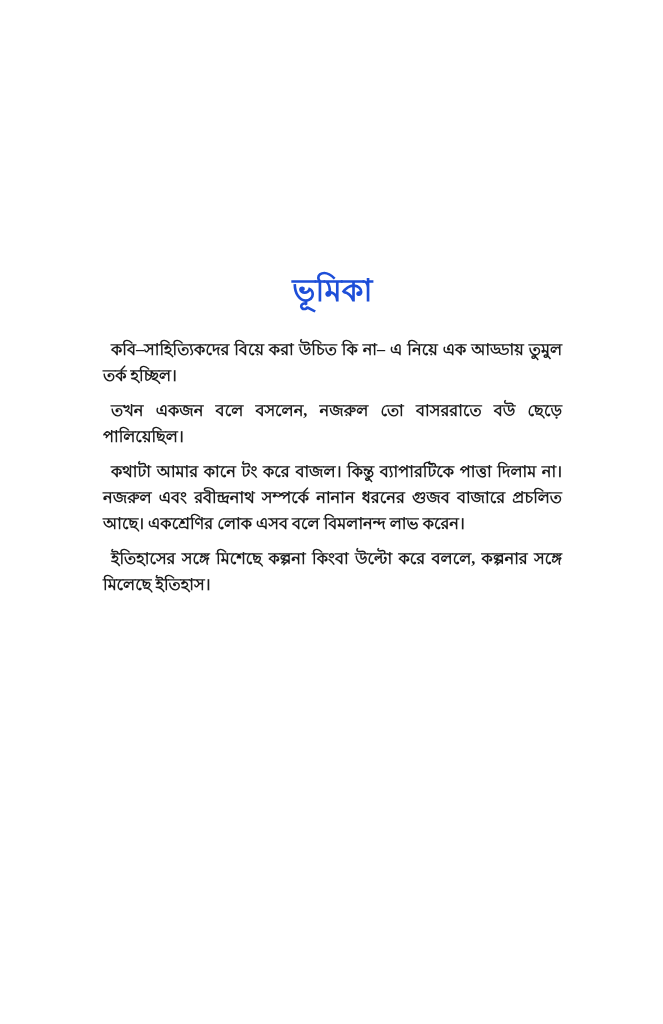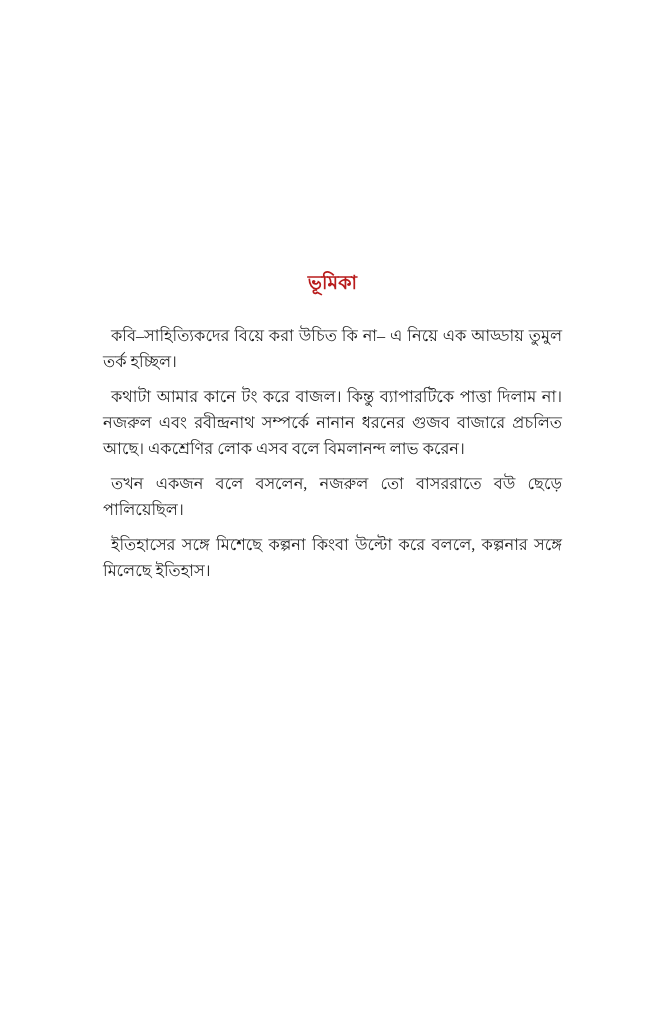--- a/index.html
+++ b/index.html
@@ -30,24 +30,24 @@
     position: absolute;
     left: 103px;
     top: 272px;
     width: 459px;
   }
 
   .chapter-title {
     margin: 0 0 28px 0;
     text-align: center;
     font-family: "Liberation Serif", "DejaVu Serif", serif;
-    font-size: 19px;
+    font-size: 31px;
     line-height: 1.2;
     font-weight: 700;
-    color: #b91c1c;
+    color: #1d4ed8;
     letter-spacing: 0.2px;
   }
 
   .body-copy {
     font-size: 16.2px;
     line-height: 26px;
     text-align: justify;
     text-justify: inter-word;
     color: #1c1c1c;
   }
@@ -58,20 +58,21 @@
     hyphens: none;
   }
 
   .body-copy p:last-child {
     margin-bottom: 16px;
   }
 
   
   .body-copy p {
     text-align-last: left;
+    font-weight: bold;
   }
 
   .latin {
     font-family: "Liberation Serif", "DejaVu Serif", serif;
     font-size: 16.5px;
     letter-spacing: 0.1px;
   }
 </style>
 </head>
 <body>
@@ -79,23 +80,23 @@
 <div class="page">
 
   <div class="content">
 
     <h1 class="chapter-title">ভূমিকা</h1>
 
     <div class="body-copy">
 
       <p>কবি–সাহিত্যিকদের বিয়ে করা উচিত কি না– এ নিয়ে এক আড্ডায় তুমুল তর্ক হচ্ছিল।</p>
 
+      <p>তখন একজন বলে বসলেন, নজরুল তো বাসররাতে বউ ছেড়ে পালিয়েছিল।</p>
+
       <p>কথাটা আমার কানে টং করে বাজল। কিন্তু ব্যাপারটিকে পাত্তা দিলাম না। নজরুল এবং রবীন্দ্রনাথ সম্পর্কে নানান ধরনের গুজব বাজারে প্রচলিত আছে। একশ্রেণির লোক এসব বলে বিমলানন্দ লাভ করেন।</p>
-
-      <p>তখন একজন বলে বসলেন, নজরুল তো বাসররাতে বউ ছেড়ে পালিয়েছিল।</p>
 
 
 
 
       <p>ইতিহাসের সঙ্গে মিশেছে কল্পনা কিংবা উল্টো করে বললে, কল্পনার সঙ্গে মিলেছে ইতিহাস।</p>
 
     </div>
   </div>
 </div>
 

